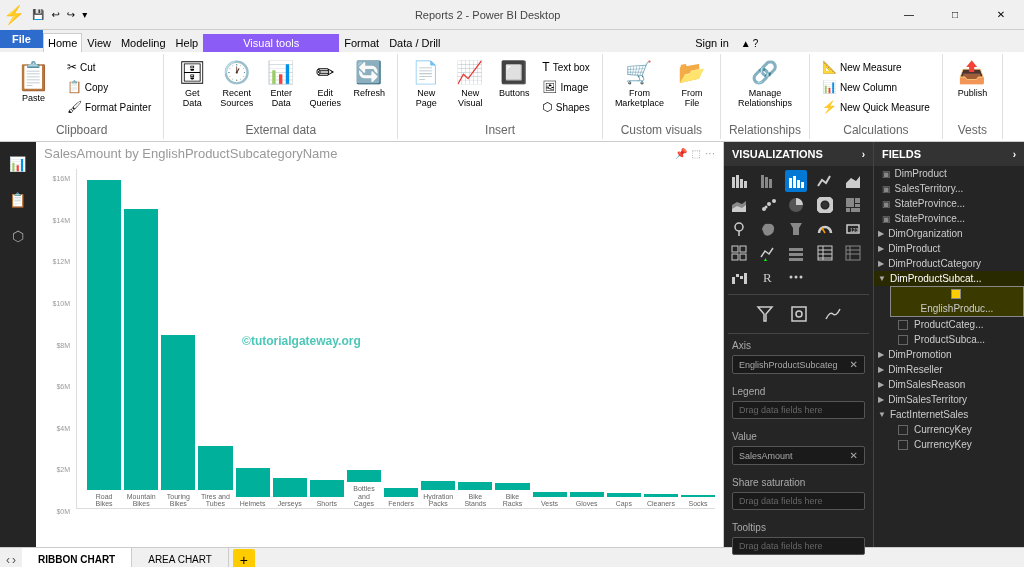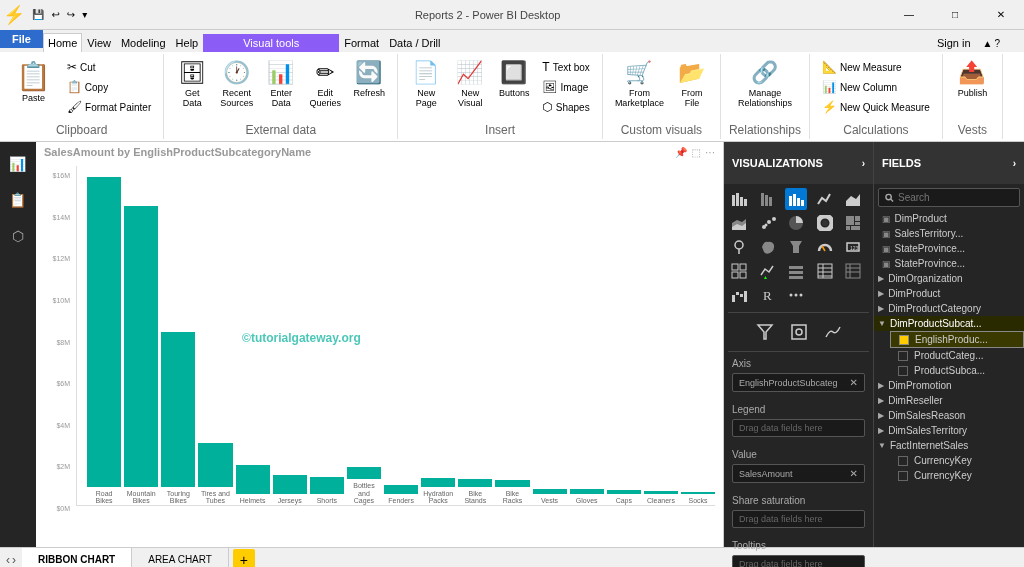--- a/index.html
+++ b/index.html
@@ -151,21 +151,21 @@
     }
     .chart-header {
       padding: 4px 8px;
       font-size: 9px;
       color: #666;
       display: flex;
       align-items: center;
       justify-content: space-between;
     }
     .chart-header-actions { display: flex; gap: 4px; font-size: 10px; color: #999; cursor: pointer; }
-    .chart-title { font-size: 11px; color: #999; font-weight: bold; }
+    .chart-title { font-size: 13px; color: #999; }
 
     .chart-canvas {
       padding: 4px 8px 40px 40px;
       position: relative;
       height: calc(100% - 30px);
     }
     .chart-watermark {
       position: absolute;
       top: 45%;
       left: 30%;
@@ -256,21 +256,21 @@
 
     
     .viz-panel {
       width: 150px;
       background: #252526;
       color: #ccc;
       border-right: 1px solid #444;
     }
     .panel-header {
       background: #333;
-      padding: 15px 8px;
+      padding: 6px 8px;
       font-size: 11px;
       font-weight: 600;
       color: #fff;
       display: flex;
       align-items: center;
       justify-content: space-between;
     }
     .panel-header-arrow { font-size: 10px; cursor: pointer; }
     .viz-icons-grid {
       display: grid;
@@ -369,20 +369,21 @@
       align-items: center;
       gap: 4px;
       cursor: pointer;
     }
     .field-group.active { color: #fff; }
     .field-children {
       padding-left: 16px;
     }
     .field-item-active-bg {
       background: #4a4a00;
+      flex-direction: column;
     }
 
     
     ::-webkit-scrollbar { width: 6px; }
     ::-webkit-scrollbar-track { background: #1a1a1a; }
     ::-webkit-scrollbar-thumb { background: #555; border-radius: 3px; }
     .file-btn {
       background: #2d6bcd;
       color: white;
       padding: 3px 12px;
@@ -436,21 +437,21 @@
 <div style="display:flex; background:#f0f0f0;">
   <div class="file-btn">File</div>
   <div class="ribbon-tabs" style="flex:1; display:flex; align-items:flex-end; background:#f0f0f0;">
     <div class="ribbon-tab active">Home</div>
     <div class="ribbon-tab">View</div>
     <div class="ribbon-tab">Modeling</div>
     <div class="ribbon-tab">Help</div>
     <div class="ribbon-tab visual-tools">Visual tools</div>
     <div class="ribbon-tab">Format</div>
     <div class="ribbon-tab">Data / Drill</div>
-    <div style="flex:1; display:flex; align-items:center; justify-content:flex-end; padding-right:24px;">
+    <div style="flex:1; display:flex; align-items:center; justify-content:center; padding-right:24px;">
       <span class="signin-btn">Sign in</span>
       <span style="font-size:10px; margin-left:4px; cursor:pointer;">▲</span>
       <span style="font-size:10px; margin-left:2px; cursor:pointer;">?</span>
     </div>
   </div>
 </div>
 
 <div class="ribbon">
 
   <div class="ribbon-group">
@@ -922,27 +923,20 @@
           <span>Drag data fields here</span>
         </div>
       </div>
     </div>
 
     <div class="fields-panel">
       <div class="panel-header">
         <span>FIELDS</span>
         <span class="panel-header-arrow">›</span>
       </div>
-      <div class="fields-search">
-        <svg width="10" height="10" viewBox="0 0 10 10">
-          <circle cx="4" cy="4" r="3" fill="none" stroke="#aaa" stroke-width="1.5"></circle>
-          <line x1="6.5" y1="6.5" x2="9" y2="9" stroke="#aaa" stroke-width="1.5"></line>
-        </svg>
-        <input type="text" placeholder="Search" style="">
-      </div>
       <div class="fields-list">
 
         <div class="field-item">
           <span class="field-icon">▣</span>
           <span>DimProduct</span>
         </div>
         <div class="field-item">
           <span class="field-icon">▣</span>
           <span>SalesTerritory...</span>
         </div>

